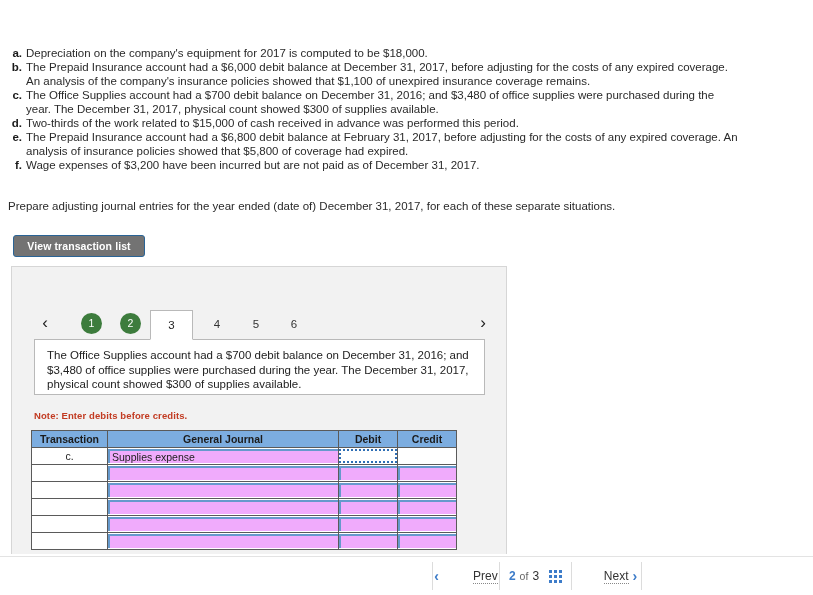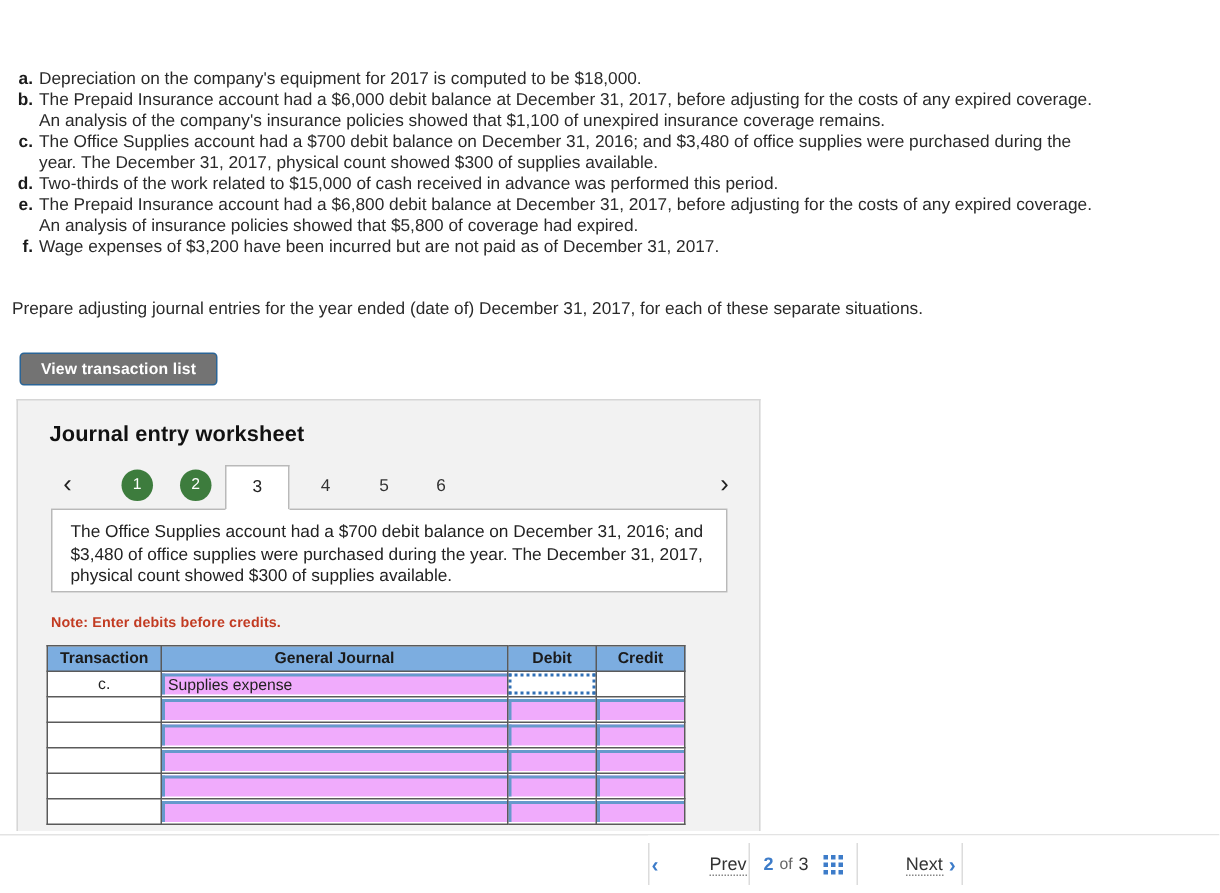--- a/index.html
+++ b/index.html
@@ -355,35 +355,34 @@
   <div class="prob-row">
     <span class="prob-letter">c.</span>
     <span class="prob-text">The Office Supplies account had a $700 debit balance on December 31, 2016; and $3,480 of office supplies were purchased during the year. The December 31, 2017, physical count showed $300 of supplies available.</span>
   </div>
   <div class="prob-row">
     <span class="prob-letter">d.</span>
     <span class="prob-text">Two-thirds of the work related to $15,000 of cash received in advance was performed this period.</span>
   </div>
   <div class="prob-row">
     <span class="prob-letter">e.</span>
-    <span class="prob-text">The Prepaid Insurance account had a $6,800 debit balance at December 31, 2017, before adjusting for the costs of any expired coverage. An analysis of insurance policies showed that $5,800 of coverage had expired.</span>
+    <span class="prob-text">The Prepaid Insurance account had a $6,800 debit balance at February 31, 2017, before adjusting for the costs of any expired coverage. An analysis of insurance policies showed that $5,800 of coverage had expired.</span>
   </div>
   <div class="prob-row">
     <span class="prob-letter">f.</span>
     <span class="prob-text">Wage expenses of $3,200 have been incurred but are not paid as of December 31, 2017.</span>
   </div>
 </div>
 
 <div id="prepare-paragraph">Prepare adjusting journal entries for the year ended (date of) December 31, 2017, for each of these separate situations.</div>
 
 <button id="view-transaction-list-button">View transaction list</button>
 
 <div id="worksheet-panel">
 
-  <div id="worksheet-title">Journal entry worksheet</div>
 
   <div id="tab-strip">
     <div id="tab-prev-arrow" class="tab-chevron">‹</div>
     <div id="tab-1" class="tab-pill">1</div>
     <div id="tab-2" class="tab-pill">2</div>
     <div id="tab-3">3</div>
     <div id="tab-4" class="tab-plain">4</div>
     <div id="tab-5" class="tab-plain">5</div>
     <div id="tab-6" class="tab-plain">6</div>
     <div id="tab-next-arrow" class="tab-chevron">›</div>

